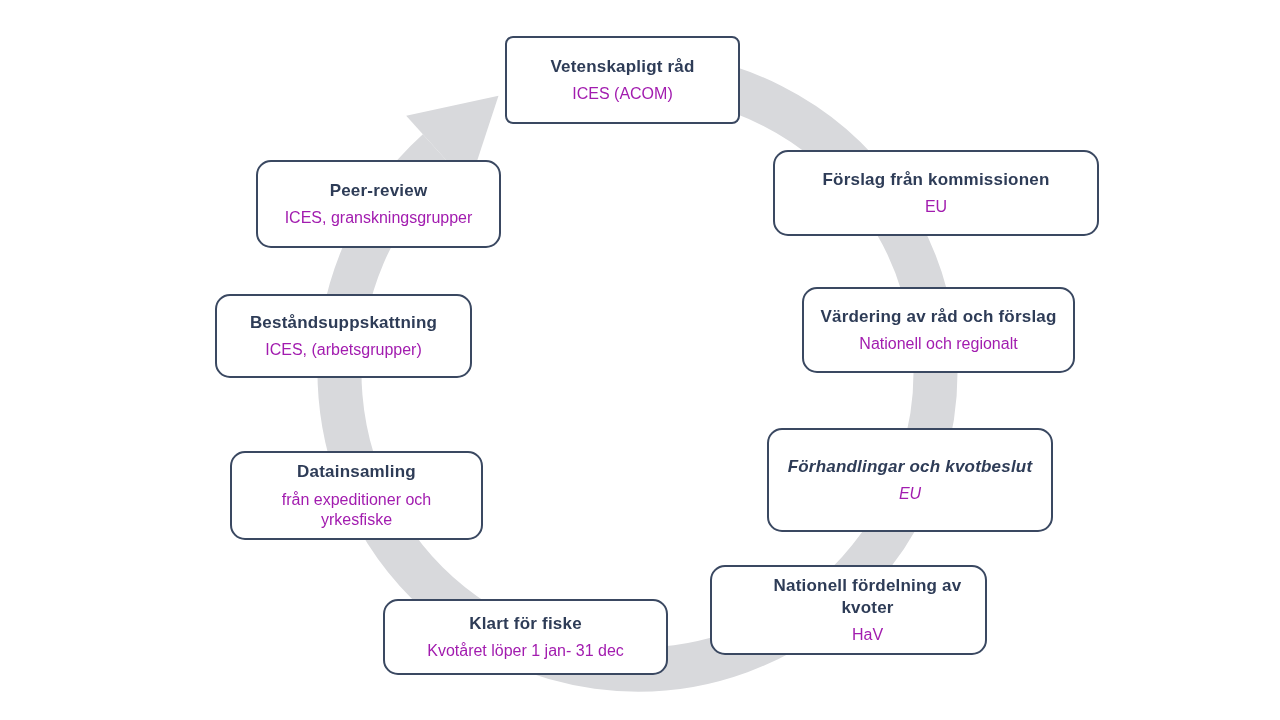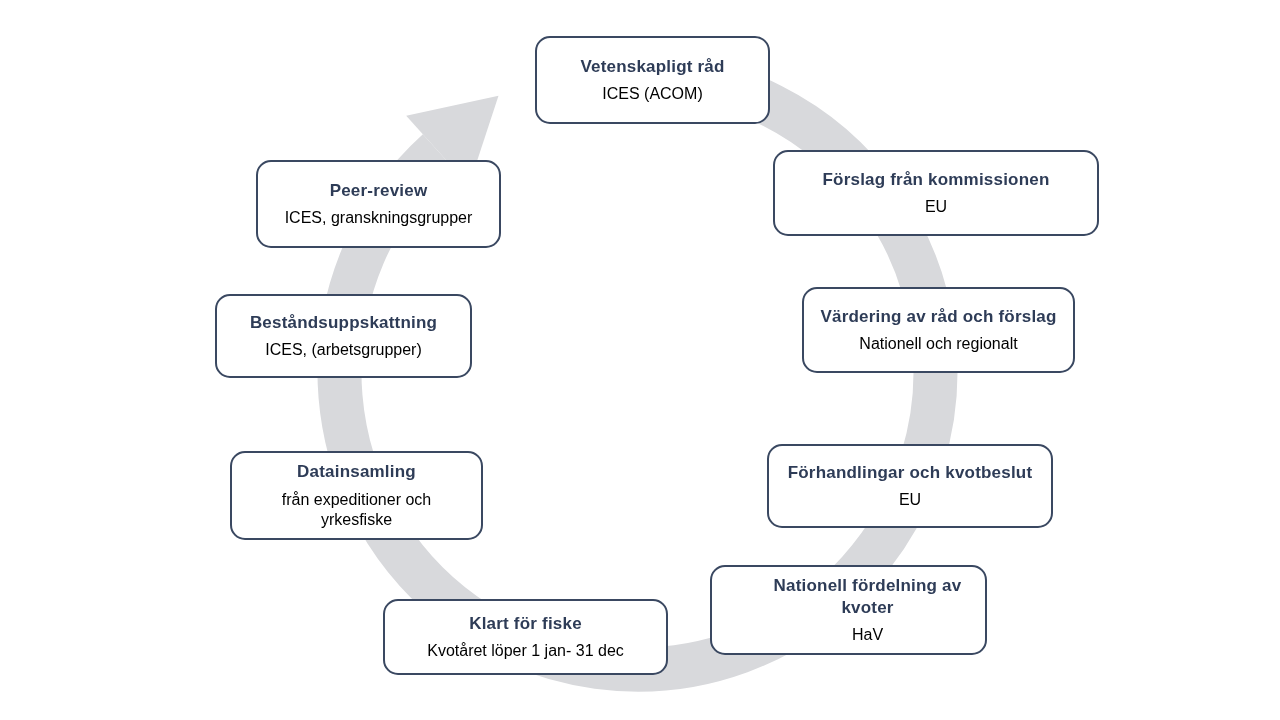--- a/index.html
+++ b/index.html
@@ -39,27 +39,27 @@
   .step-title {
     font-weight: bold;
     font-size: 17px;
     line-height: 1.25;
     color: #2e3c57;
     letter-spacing: 0.2px;
   }
   .step-subtitle {
     font-size: 16px;
     line-height: 1.25;
-    color: #000000;
+    color: #a21caf;
   }
   
-  .pos-0 { left: 535px; top: 36px;  width: 235px; height: 88px; }
+  .pos-0 { left: 505px; top: 36px;  width: 235px; height: 88px; border-radius: 8px; }
   .pos-1 { left: 773px; top: 150px; width: 326px; height: 86px; }
   .pos-2 { left: 802px; top: 287px; width: 273px; height: 86px; }
-  .pos-3 { left: 767px; top: 444px; width: 286px; height: 84px; }
+  .pos-3 { left: 767px; top: 428px; width: 286px; height: 104px; font-style: italic; }
   .pos-4 { left: 710px; top: 565px; width: 277px; height: 90px; padding-left: 48px; }
   .pos-5 { left: 383px; top: 599px; width: 285px; height: 76px; }
   .pos-6 { left: 230px; top: 451px; width: 253px; height: 89px; }
   .pos-7 { left: 215px; top: 294px; width: 257px; height: 84px; }
   .pos-8 { left: 240px; top: 160px; width: 245px; height: 88px; margin-left: 16px; }
   
   .pos-4 .step-title    { max-width: 228px; }
   .pos-6 .step-subtitle { max-width: 200px; }
 </style>
 </head>

